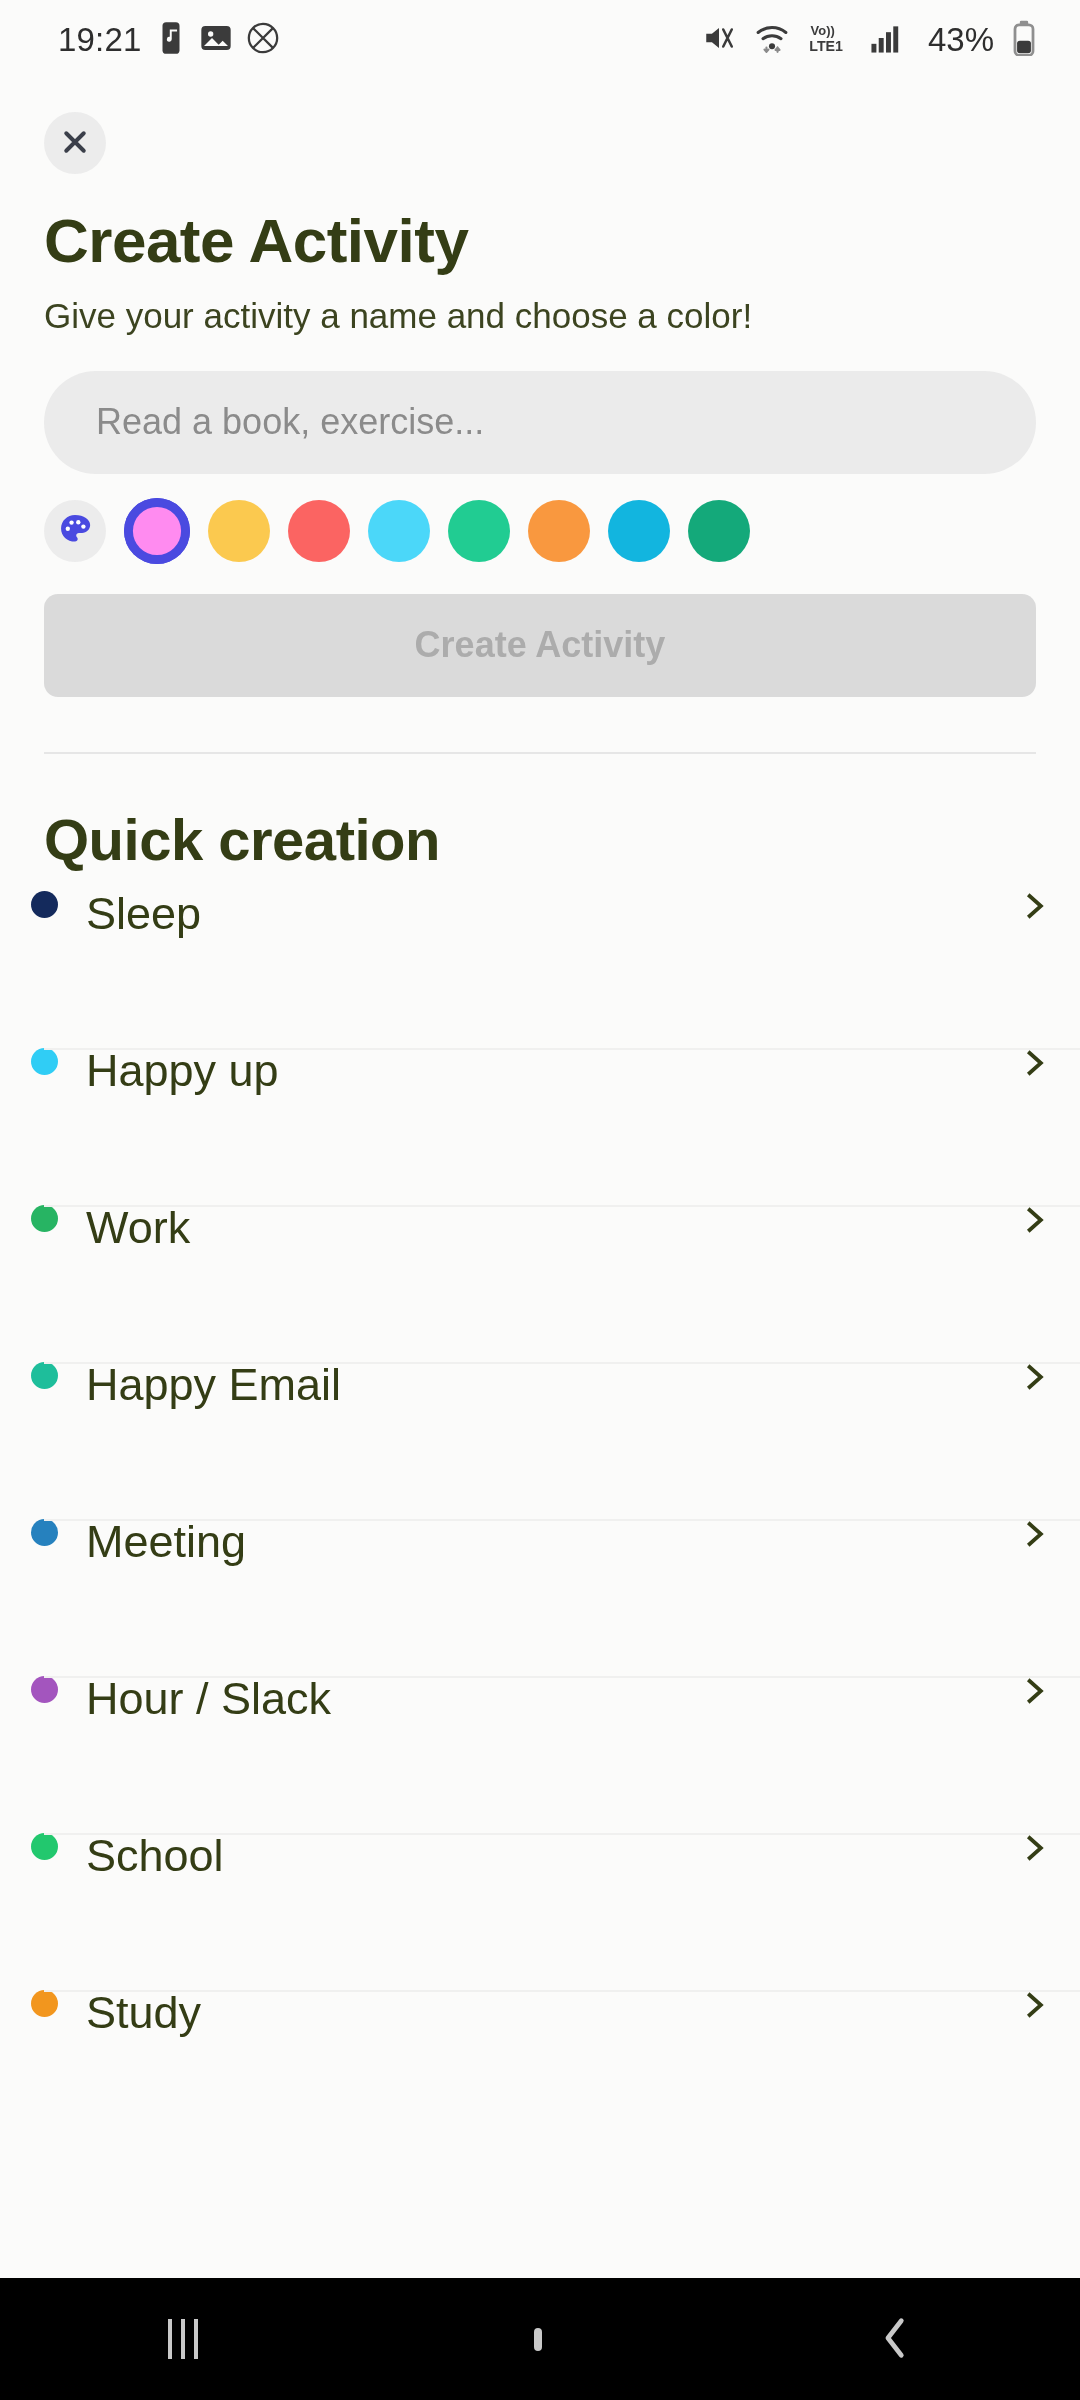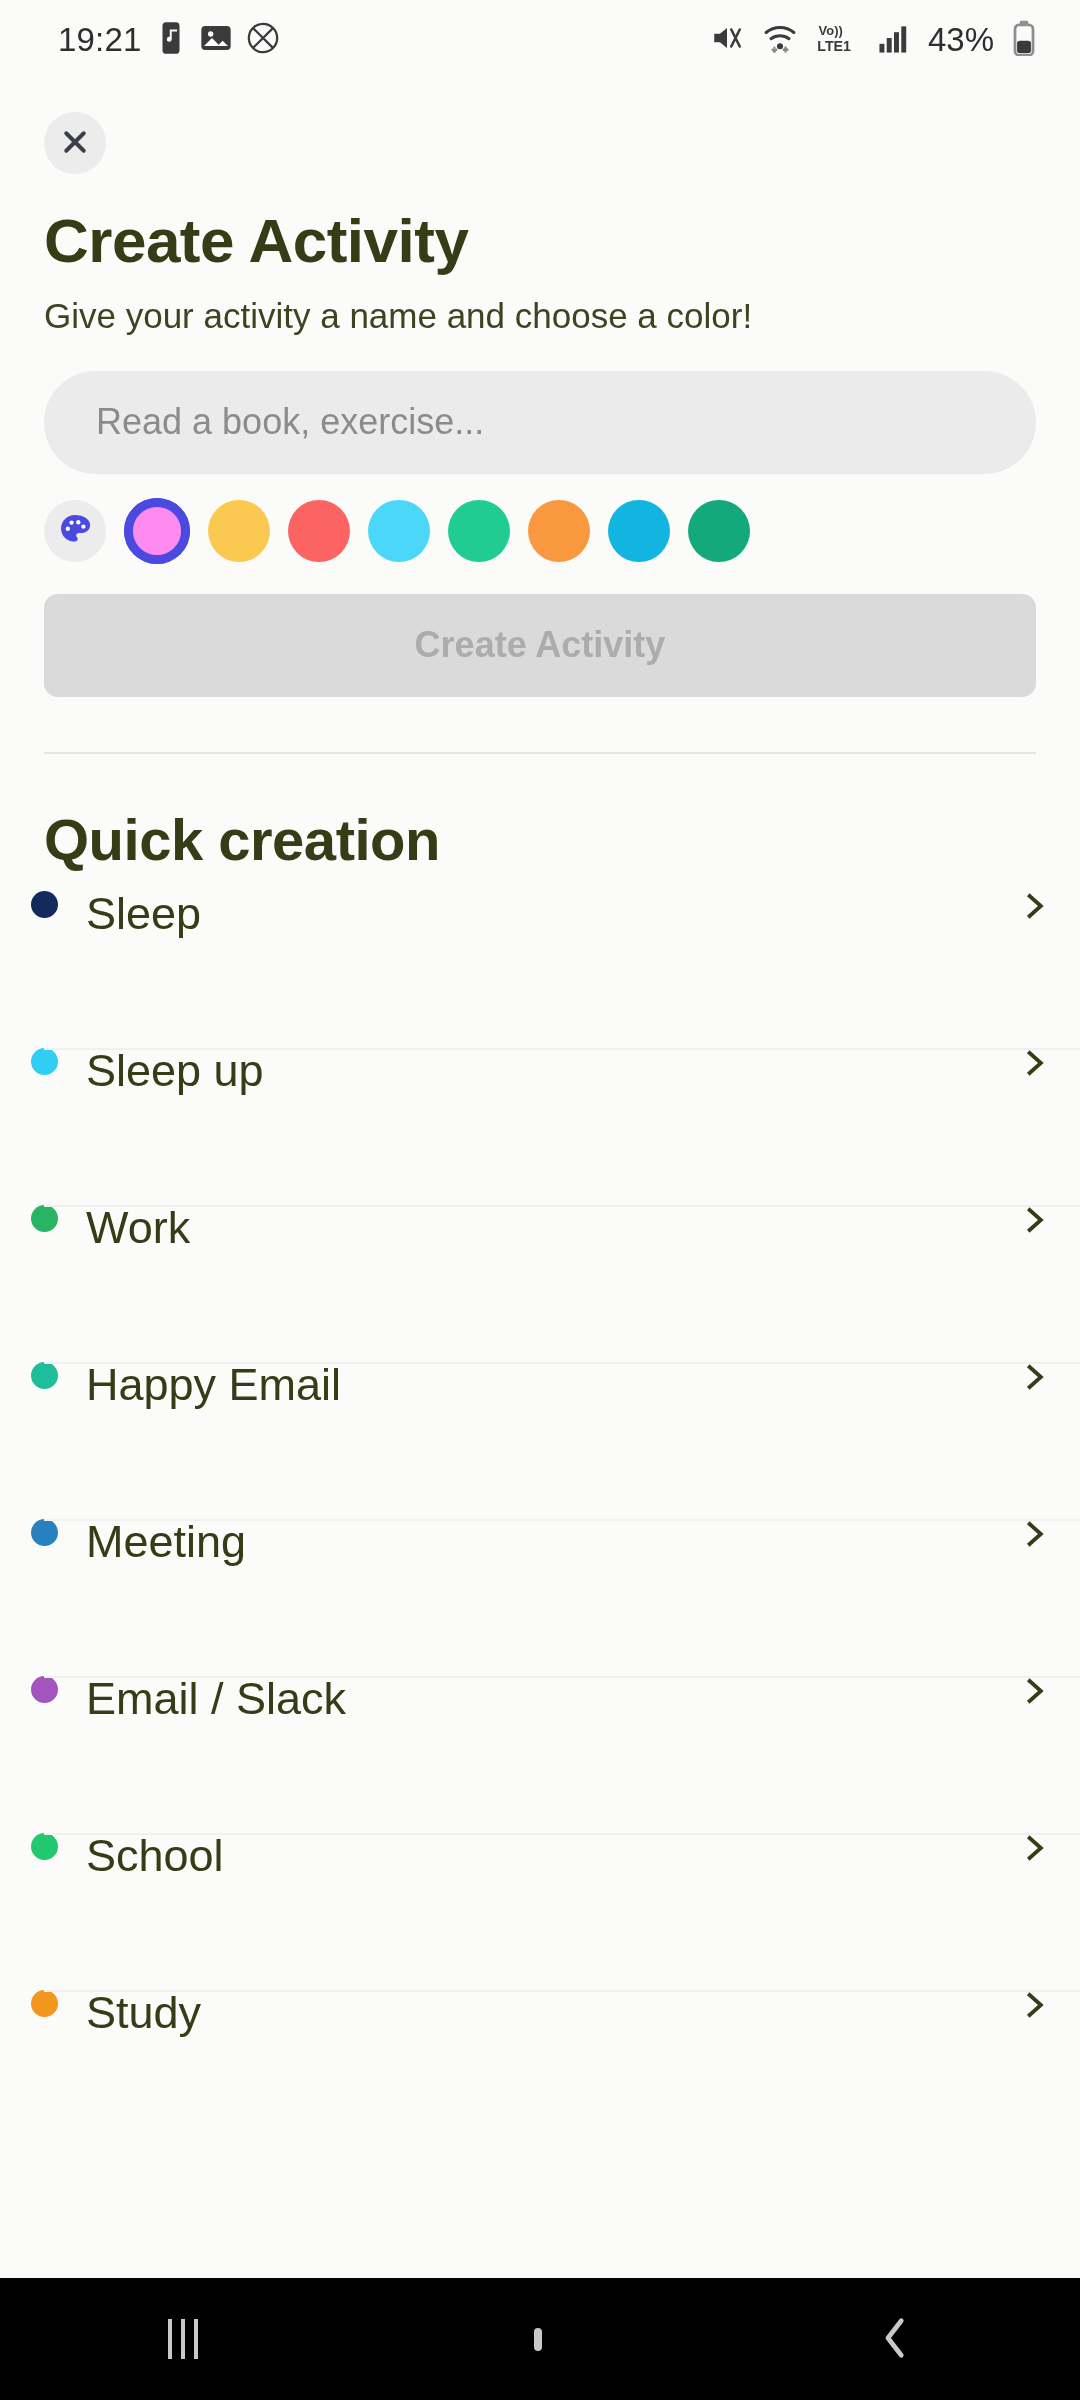--- a/index.html
+++ b/index.html
@@ -14,21 +14,21 @@
   
   .statusbar {
     height:80px; display:flex; align-items:center;
     justify-content:space-between;
     padding:0 44px 0 58px;
     color:#3b3b3b;
   }
   .sb-left { display:flex; align-items:center; gap:14px; }
   .sb-time { font-size:33px; letter-spacing:0.2px; color:#2e2e2e; }
   .sb-right { display:flex; align-items:center; gap:18px; }
-  .sb-batt-text { font-size:33px; color:#2e2e2e; margin-left:0; }
+  .sb-batt-text { font-size:33px; color:#2e2e2e; margin-left:8px; }
   .ico { display:block; }
 
   
   .close-wrap { padding:32px 0 0 44px; }
   .close-btn {
     width:62px; height:62px; border-radius:50%;
     background:#ececec; display:flex; align-items:center; justify-content:center;
     border:none; cursor:pointer;
   }
 
@@ -258,21 +258,21 @@
       <span class="qc-label">Sleep</span>
       <span class="qc-chevron">
         <svg width="30" height="30" viewBox="0 0 24 24">
             <path d="M8.5 4l9 8-9 8" fill="none" stroke="#343d15" stroke-width="3" stroke-linecap="square"></path>
           </svg>
       </span>
     </button>
 
     <button class="qc-item">
       <span class="qc-dot" style="background:#30CDF5;"></span>
-      <span class="qc-label">Sleep up</span>
+      <span class="qc-label">Happy up</span>
       <span class="qc-chevron">
         <svg width="30" height="30" viewBox="0 0 24 24">
             <path d="M8.5 4l9 8-9 8" fill="none" stroke="#343d15" stroke-width="3" stroke-linecap="square"></path>
           </svg>
       </span>
     </button>
 
     <button class="qc-item">
       <span class="qc-dot" style="background:#27B463;"></span>
       <span class="qc-label">Work</span>
@@ -298,21 +298,21 @@
       <span class="qc-label">Meeting</span>
       <span class="qc-chevron">
         <svg width="30" height="30" viewBox="0 0 24 24">
             <path d="M8.5 4l9 8-9 8" fill="none" stroke="#343d15" stroke-width="3" stroke-linecap="square"></path>
           </svg>
       </span>
     </button>
 
     <button class="qc-item">
       <span class="qc-dot" style="background:#A355BE;"></span>
-      <span class="qc-label">Email / Slack</span>
+      <span class="qc-label">Hour / Slack</span>
       <span class="qc-chevron">
         <svg width="30" height="30" viewBox="0 0 24 24">
             <path d="M8.5 4l9 8-9 8" fill="none" stroke="#343d15" stroke-width="3" stroke-linecap="square"></path>
           </svg>
       </span>
     </button>
 
     <button class="qc-item">
       <span class="qc-dot" style="background:#22C86E;"></span>
       <span class="qc-label">School</span>

